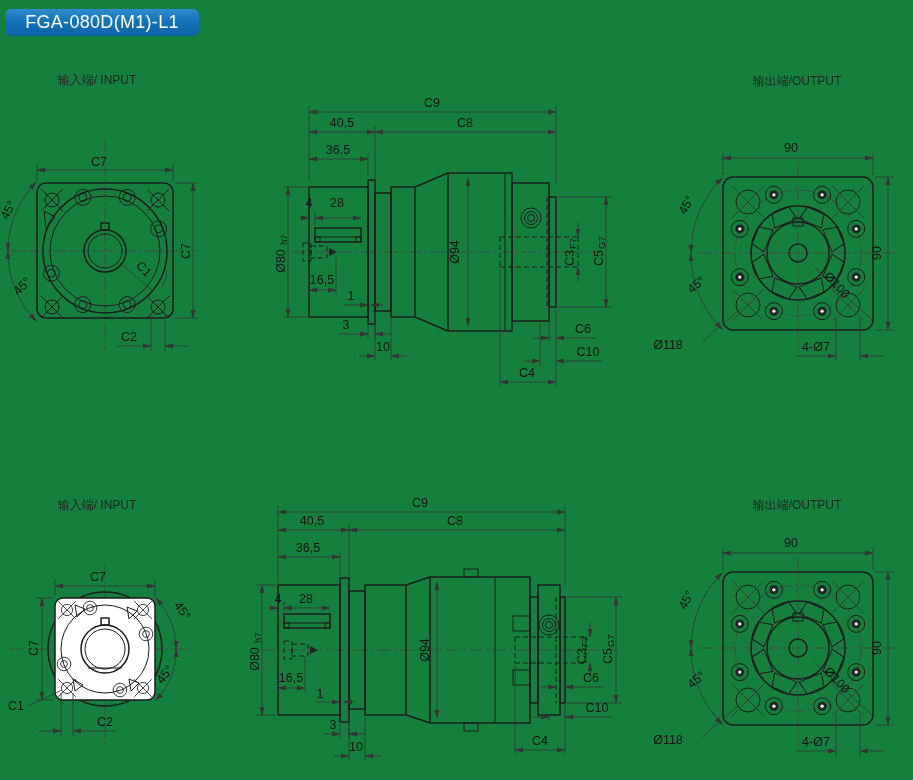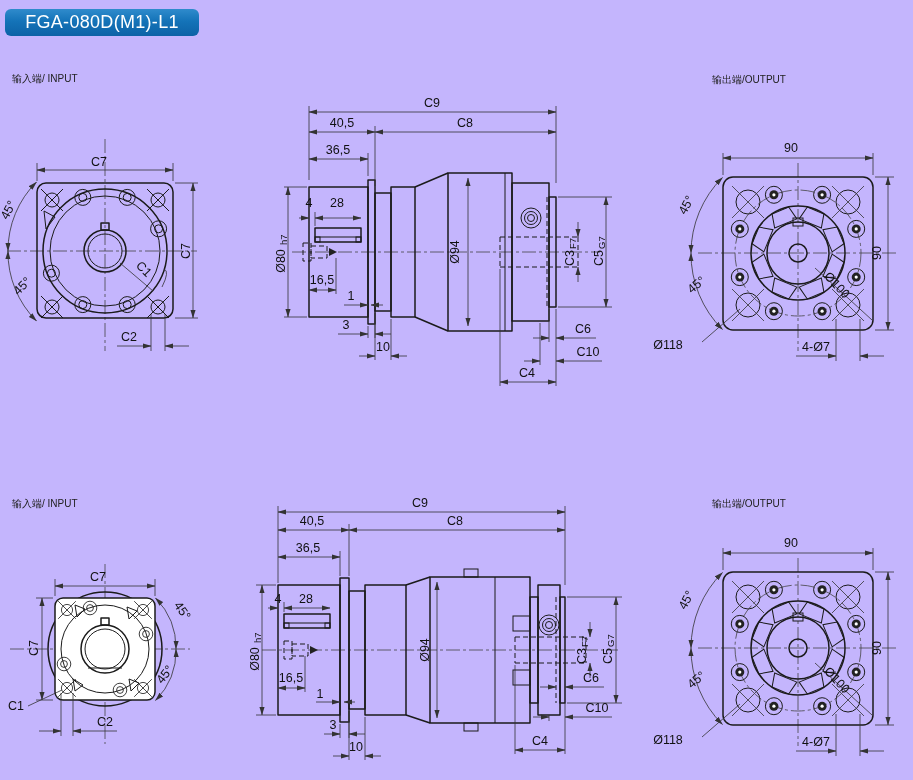--- a/index.html
+++ b/index.html
@@ -1,21 +1,21 @@
 <!DOCTYPE html>
 <html><head>
 <meta charset="utf-8">
 <style>
   html,body{margin:0;padding:0;background:#fff;}
-  #canvas{position:relative;width:913px;height:780px;background:#c4b5fd;overflow:hidden;
+  #canvas{position:relative;width:913px;height:780px;background:#15803d;overflow:hidden;
           font-family:"Liberation Sans",sans-serif;}
   .badge{position:absolute;left:5px;width:194px;height:27px;border-radius:6px;
          background:linear-gradient(180deg,#2f8bcc 0%,#1473b8 45%,#0d62a6 100%);
          color:#fff;font-size:18px;text-align:center;line-height:27px;letter-spacing:.3px;}
-  .viewlabel{position:absolute;font-size:10px;color:#222;width:170px;}
+  .viewlabel{position:absolute;font-size:12px;color:#222;text-align:center;width:170px;}
   svg{position:absolute;left:0;top:0;}
   .o{fill:none;stroke:#1b1b1b;stroke-width:1.5;stroke-linejoin:round;}
   .t{fill:none;stroke:#1b1b1b;stroke-width:1;}
   .h{fill:none;stroke:#1b1b1b;stroke-width:1;stroke-dasharray:5 3;}
   .cl{fill:none;stroke:#444;stroke-width:.8;stroke-dasharray:14 3 3 3;}
   .d{fill:none;stroke:#333;stroke-width:.8;}
   .f{fill:#222;stroke:none;}
   text{font:12.5px "Liberation Sans",sans-serif;fill:#111;}
   .sub{font-size:9.5px;}
 </style>

